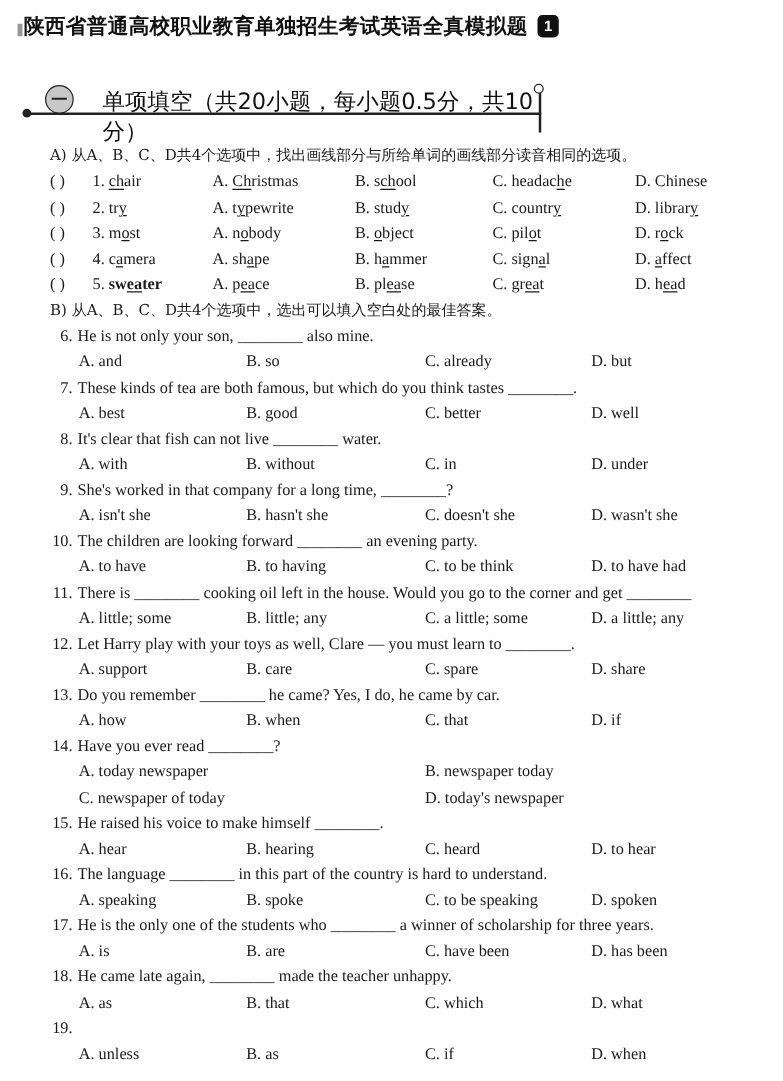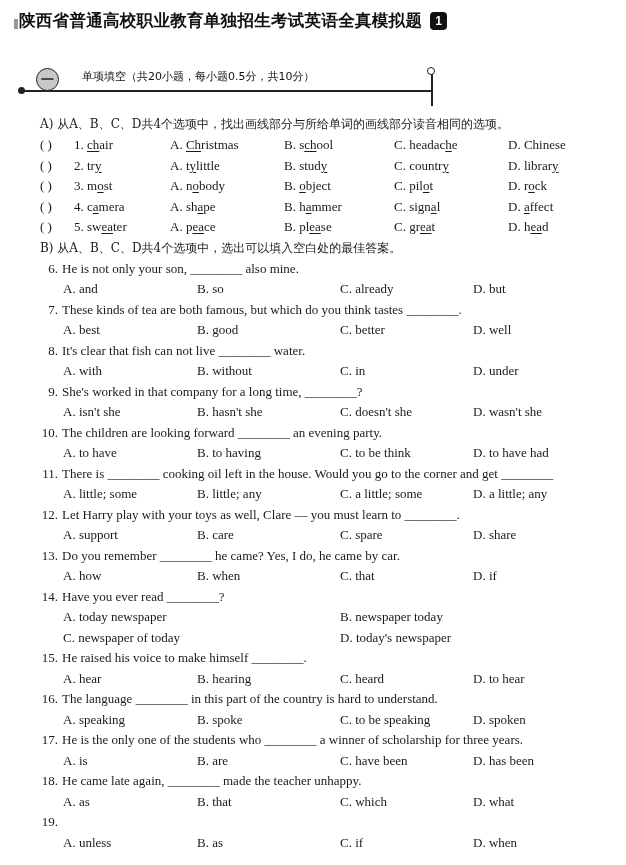--- a/index.html
+++ b/index.html
@@ -36,21 +36,21 @@
     position: absolute; left: 0; top: 23px; width: 7px; height: 7px; border-radius: 50%; background: #222;
   }
   .section .numcircle {
     position: absolute; left: 18px; top: 4px; width: 23px; height: 23px; border-radius: 50%;
     background: #c8c8c8; border: 1.5px solid #222; box-sizing: border-box;
     display: flex; align-items: center; justify-content: center;
     font-family: "DejaVu Sans", sans-serif; font-size: 13px; font-weight: bold; color: #222;
   }
   .section .heading {
     position: absolute; left: 64px; top: 5px;
-    font-family: "DejaVu Sans", sans-serif; font-size: 11px; color: #111;
+    font-family: "DejaVu Sans", sans-serif; font-size: 18px; color: #111;
   }
   .section .pin-stem {
     position: absolute; left: 413px; top: 10px; width: 1.5px; height: 32px; background: #222;
   }
   .section .pin-head {
     position: absolute; left: 409px; top: 3px; width: 6px; height: 6px; border-radius: 50%;
     border: 1.5px solid #222; background: #fff;
   }
   .content {
     position: absolute; left: 40px; top: 114px; width: 580px;
@@ -112,21 +112,21 @@
         <span class="paren">(   )</span>
         <span class="word"><span style="position: static;">1.</span><span style="position: static;"> </span><span class="" style="position: static;"><span style="position: static;"></span><u>ch</u><span style="position: static; text-align: right;">air</span></span></span>
         <span class="oa"><span style="position: static;">A.  </span><u>Ch</u><span style="position: static;">ristmas</span></span>
         <span class="ob"><span style="position: static;">B.  s</span><u>ch</u><span style="position: static;">ool</span></span>
         <span class="oc"><span style="position: static;">C.  headac</span><u>h</u><span style="position: static;">e</span></span>
         <span class="od"><span style="position: static;">D.  Chinese</span><u></u><span style="position: static;"></span></span>
       </div>
       <div class="prow">
         <span class="paren">(   )</span>
         <span class="word"><span style="position: static;">2.</span><span style="position: static;"> </span><span class="" style="position: static;"><span style="position: static;">tr</span><u>y</u><span style="position: static;"></span></span></span>
-        <span class="oa"><span style="position: static;">A.  t</span><u>y</u><span style="position: static;">little</span></span>
+        <span class="oa"><span style="position: static;">A.  t</span><u>y</u><span style="position: static;">pewrite</span></span>
         <span class="ob"><span style="position: static;">B.  stud</span><u>y</u><span style="position: static;"></span></span>
         <span class="oc"><span style="position: static;">C.  countr</span><u>y</u><span style="position: static;"></span></span>
         <span class="od"><span style="position: static;">D.  librar</span><u>y</u><span style="position: static;"></span></span>
       </div>
       <div class="prow">
         <span class="paren">(   )</span>
         <span class="word"><span style="position: static;">3.</span><span style="position: static;"> </span><span class="" style="position: static;"><span style="position: static;">m</span><u>o</u><span style="position: static;">st</span></span></span>
         <span class="oa"><span style="position: static;">A.  n</span><u>o</u><span style="position: static;">body</span></span>
         <span class="ob"><span style="position: static;">B.  </span><u>o</u><span style="position: static;">bject</span></span>
         <span class="oc"><span style="position: static;">C.  pil</span><u>o</u><span style="position: static;">t</span></span>
@@ -135,21 +135,21 @@
       <div class="prow">
         <span class="paren">(   )</span>
         <span class="word"><span style="position: static;">4.</span><span style="position: static;"> </span><span class="" style="position: static;"><span style="position: static;">c</span><u>a</u><span style="position: static;">mera</span></span></span>
         <span class="oa"><span style="position: static; font-family: Liberation Serif, serif;">A.  sh</span><u>a</u><span style="position: static;">pe</span></span>
         <span class="ob"><span style="position: static;">B.  h</span><u>a</u><span style="position: static;">mmer</span></span>
         <span class="oc"><span style="position: static;">C.  sign</span><u>a</u><span style="position: static;">l</span></span>
         <span class="od"><span style="position: static;">D.  </span><u>a</u><span style="position: static;">ffect</span></span>
       </div>
       <div class="prow">
         <span class="paren">(   )</span>
-        <span class="word"><span style="position: static;">5.</span><span style="position: static;"> </span><span class="" style="position: static;"><span style="position: static;">sw</span><u>ea</u><span style="position: static;">ter</span></span></span>
+        <span class="word"><span style="position: static;">5.</span><span style="position: static;"> </span><span class="" style="position: static; font-weight: bold;"><span style="position: static;">sw</span><u>ea</u><span style="position: static;">ter</span></span></span>
         <span class="oa"><span style="position: static;">A.  p</span><u>ea</u><span style="position: static;">ce</span></span>
         <span class="ob"><span style="position: static;">B.  pl</span><u>ea</u><span style="position: static;">se</span></span>
         <span class="oc"><span style="position: static;">C.  gr</span><u>ea</u><span style="position: static;">t</span></span>
         <span class="od"><span style="position: static;">D.  h</span><u>ea</u><span style="position: static;">d</span></span>
       </div>
     </div>
 
   <div class="instr">B) 从A、B、C、D共4个选项中，选出可以填入空白处的最佳答案。</div>
 
   <div id="part-b">

